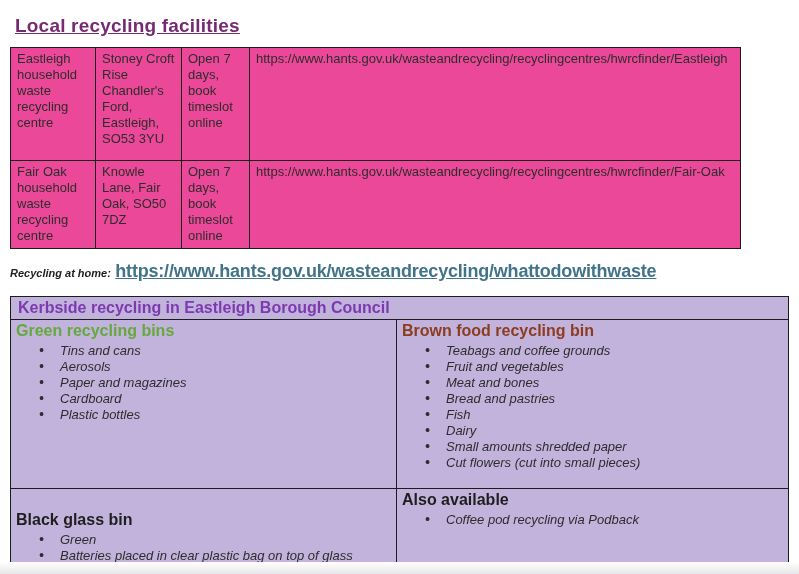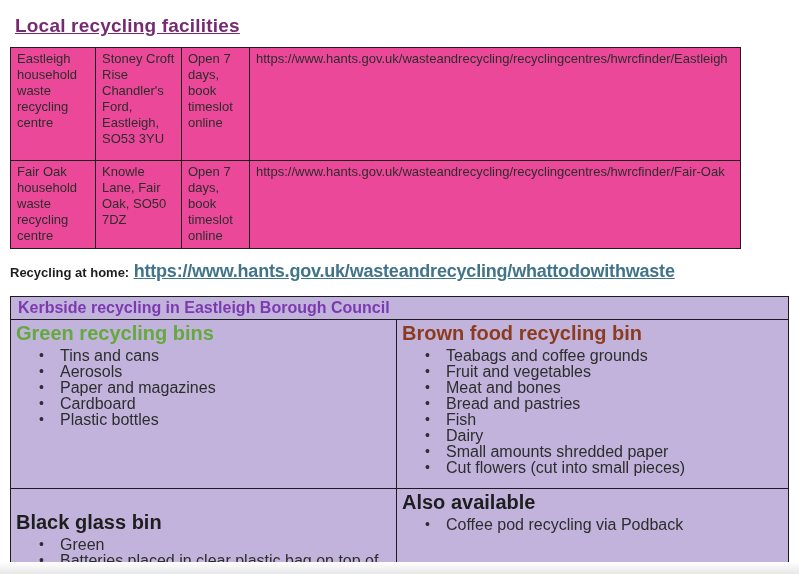--- a/index.html
+++ b/index.html
@@ -37,21 +37,21 @@
   }
   .facilities tr.r1 { height: 113px; }
   .facilities tr.r2 { height: 73px; border-radius: 19px; }
   .facilities td.url-cell { white-space: nowrap; overflow: hidden; }
 
   
   .home-line {
     position: absolute; left: 10px; top: 261px;
     white-space: nowrap;
   }
-  .home-heading { font-size: 13px; font-weight: bold; color: #1e1e1e; }
+  .home-heading { font-size: 11px; font-weight: bold; color: #1e1e1e; font-style: italic; }
   .home-link {
     font-size: 18px; font-weight: bold;
     text-decoration: underline;
     letter-spacing: -0.2px;
     cursor: pointer;
   }
 
   
   .kerbside {
     position: absolute; left: 10px; top: 296px;
@@ -66,32 +66,32 @@
     padding: 0;
   }
   .kerbside tr.header-row { height: 23px; border-radius: 11px; }
   .kerbside tr.row-top { height: 169px; }
   .kerbside tr.row-bottom { height: 74px; }
   .kerb-header {
     font-size: 16px; font-weight: bold;
     padding: 2px 6px 2px 7px !important;
   }
   .cell-heading {
-    font-size: 20px; font-weight: bold;
+    font-size: 16px; font-weight: bold;
     padding: 2px 6px 0 5px;
   }
   .bin-list {
     margin: 3px 0 0 0;
     padding: 0 4px 0 28px;
     list-style: none;
   }
   .bin-list li {
     position: relative;
     padding-left: 21px;
-    font-size: 16px; line-height: 16px;
+    font-size: 13px; line-height: 16px; font-style: italic;
   }
   .bin-list li::before {
     content: "\2022";
     position: absolute; left: 0; top: -1px;
     font-size: 14px;
   }
 
   .bottom-shade {
     position: absolute; left: 0; bottom: 0;
     width: 799px; height: 12px;

